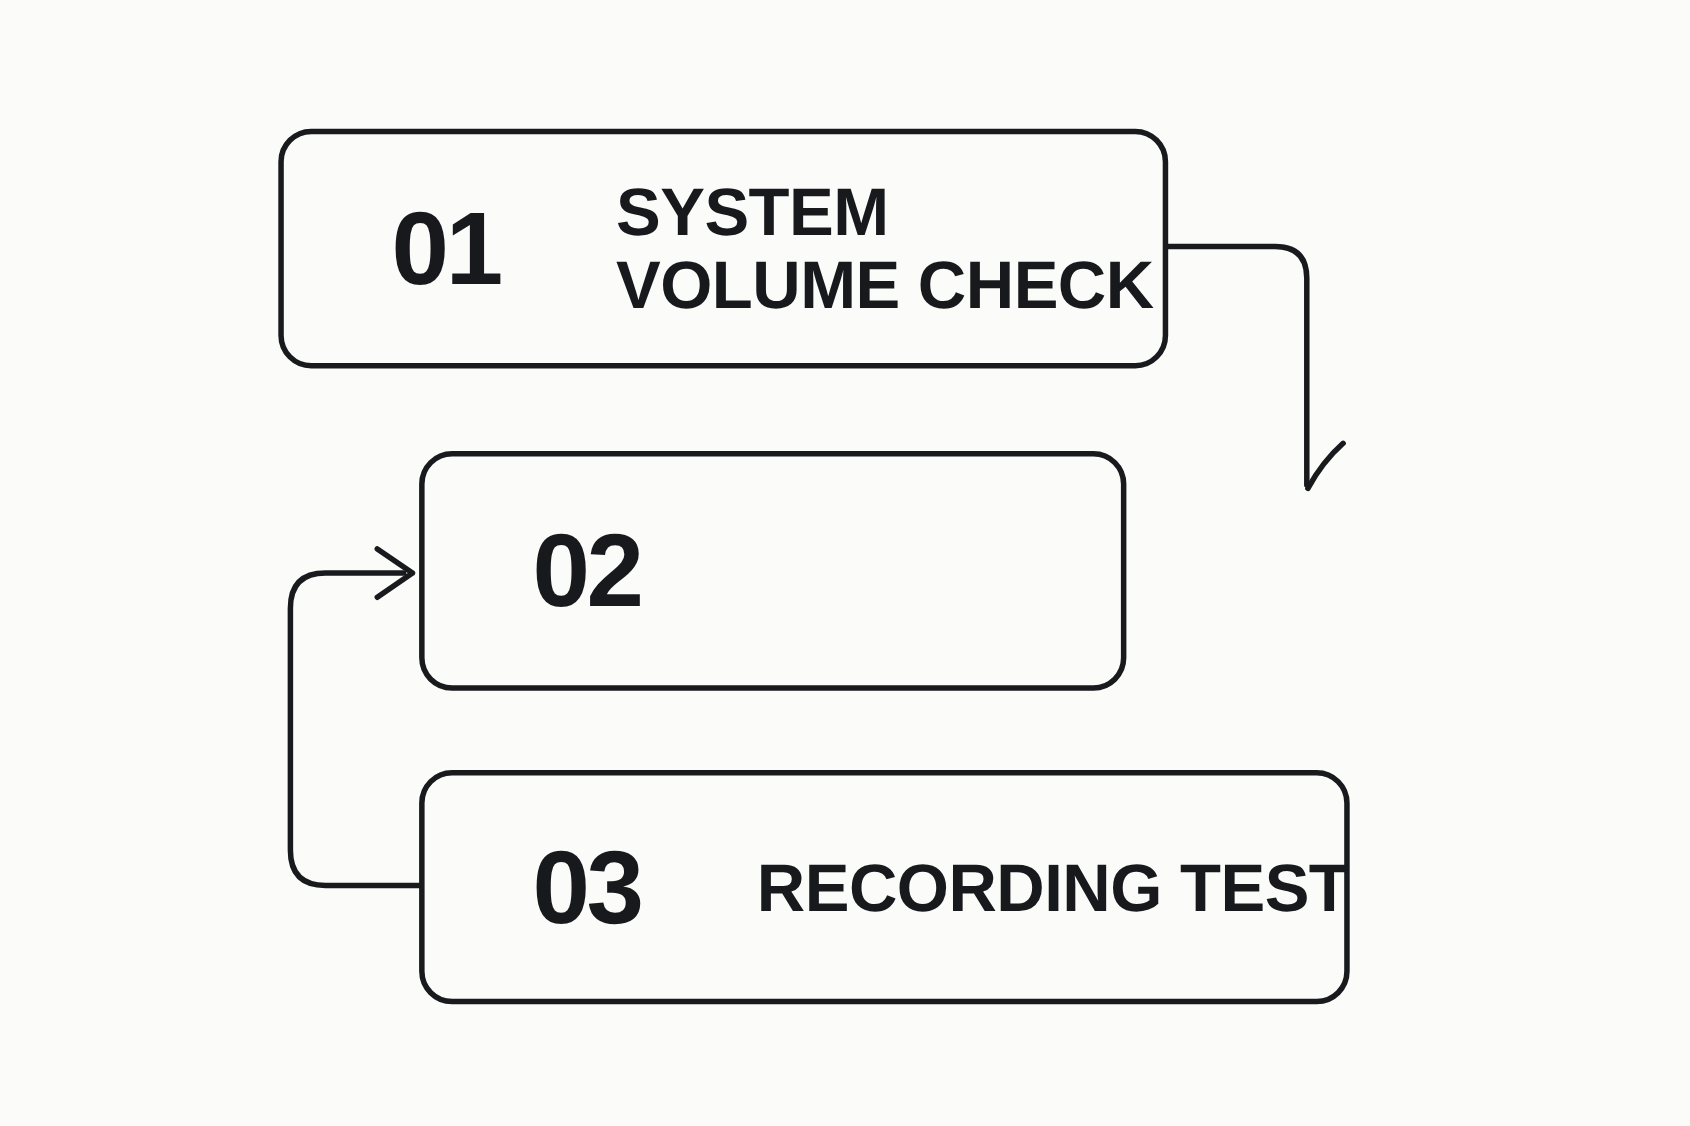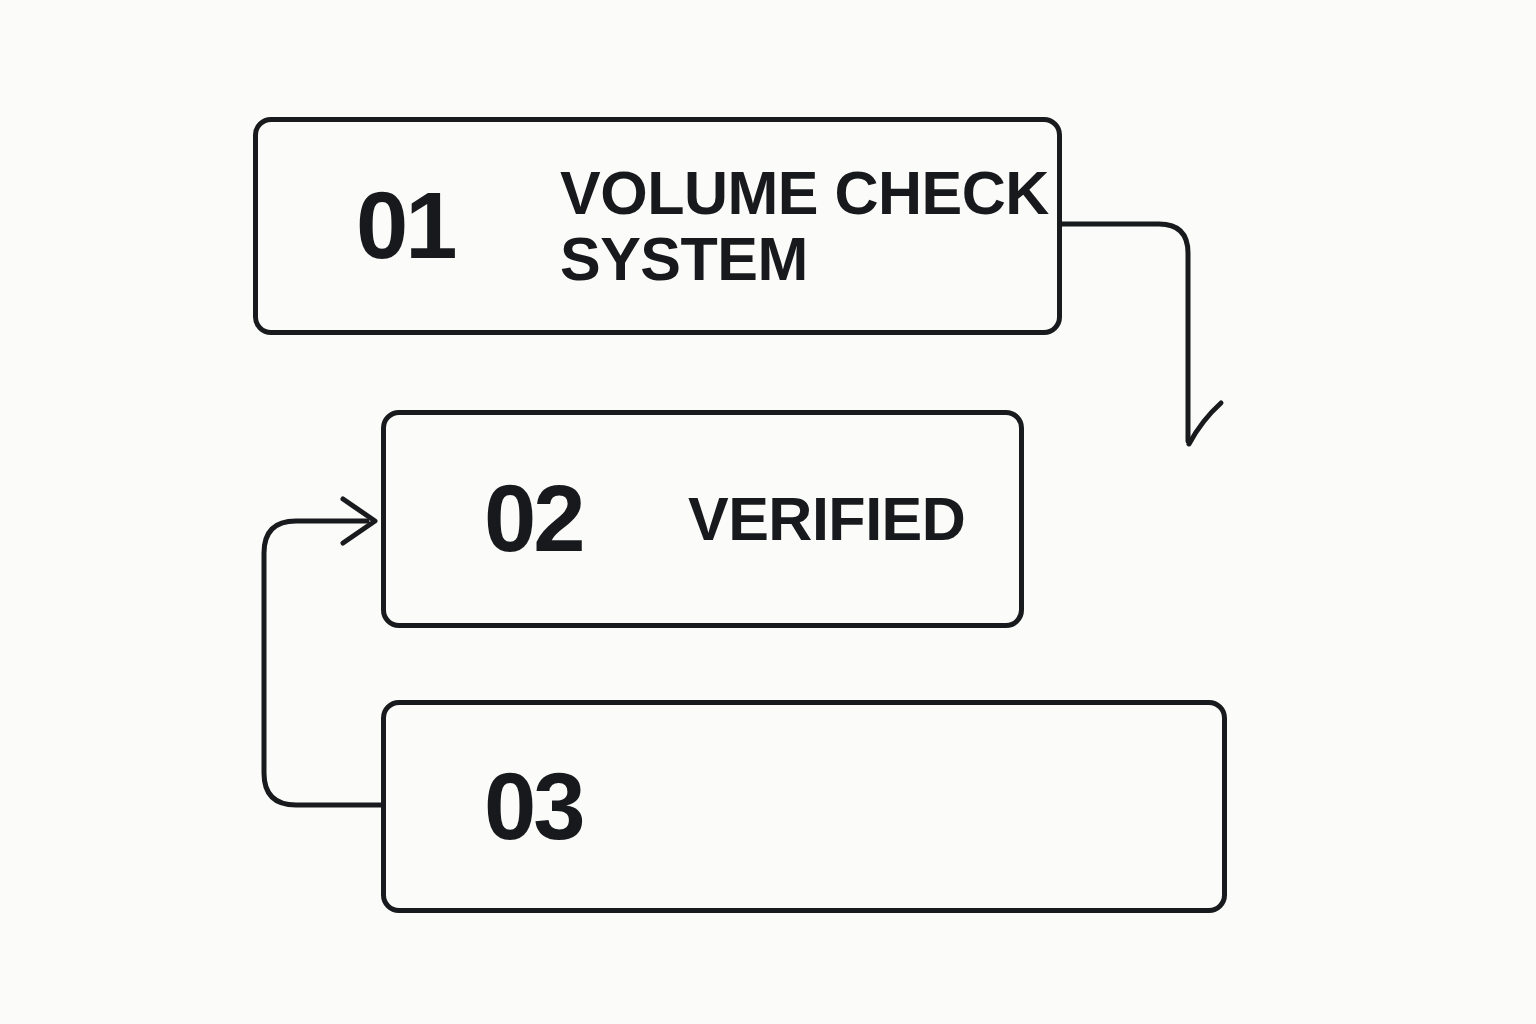--- a/index.html
+++ b/index.html
@@ -15,21 +15,21 @@
     font-family: "Liberation Sans", sans-serif;
   }
   .canvas {
     position: absolute;
     inset: 0;
   }
   .step-box {
     position: absolute;
     box-sizing: border-box;
     border: 5px solid #181a1d;
-    border-radius: 18px;
+    border-radius: 30px;
     background: #fbfbf9;
     display: flex;
     align-items: center;
     padding-left: 98px;
   }
   .step-box .num {
     width: 112px;
     flex: 0 0 112px;
     font-size: 94px;
     font-weight: bold;
@@ -80,31 +80,31 @@
 
     <g>
       <path d="M 381 805 H 296 Q 264 805 264 773 V 553 Q 264 521 296 521 H 367"></path>
       <polyline points="343,499 375,521 343,543"></polyline>
     </g>
   </svg>
 
   <div class="step-box" id="box-1">
     <div class="num">01</div>
     <div class="title">
+      <div>SYSTEM</div>
       <div>VOLUME CHECK</div>
-      <div>SYSTEM</div>
     </div>
   </div>
 
   <div class="step-box" id="box-2">
     <div class="num">02</div>
     <div class="title">
-      <div>VERIFIED</div>
     </div>
   </div>
 
   <div class="step-box" id="box-3">
     <div class="num">03</div>
     <div class="title">
+      <div>RECORDING TEST</div>
     </div>
   </div>
 
 </div>
 
 </body></html>

